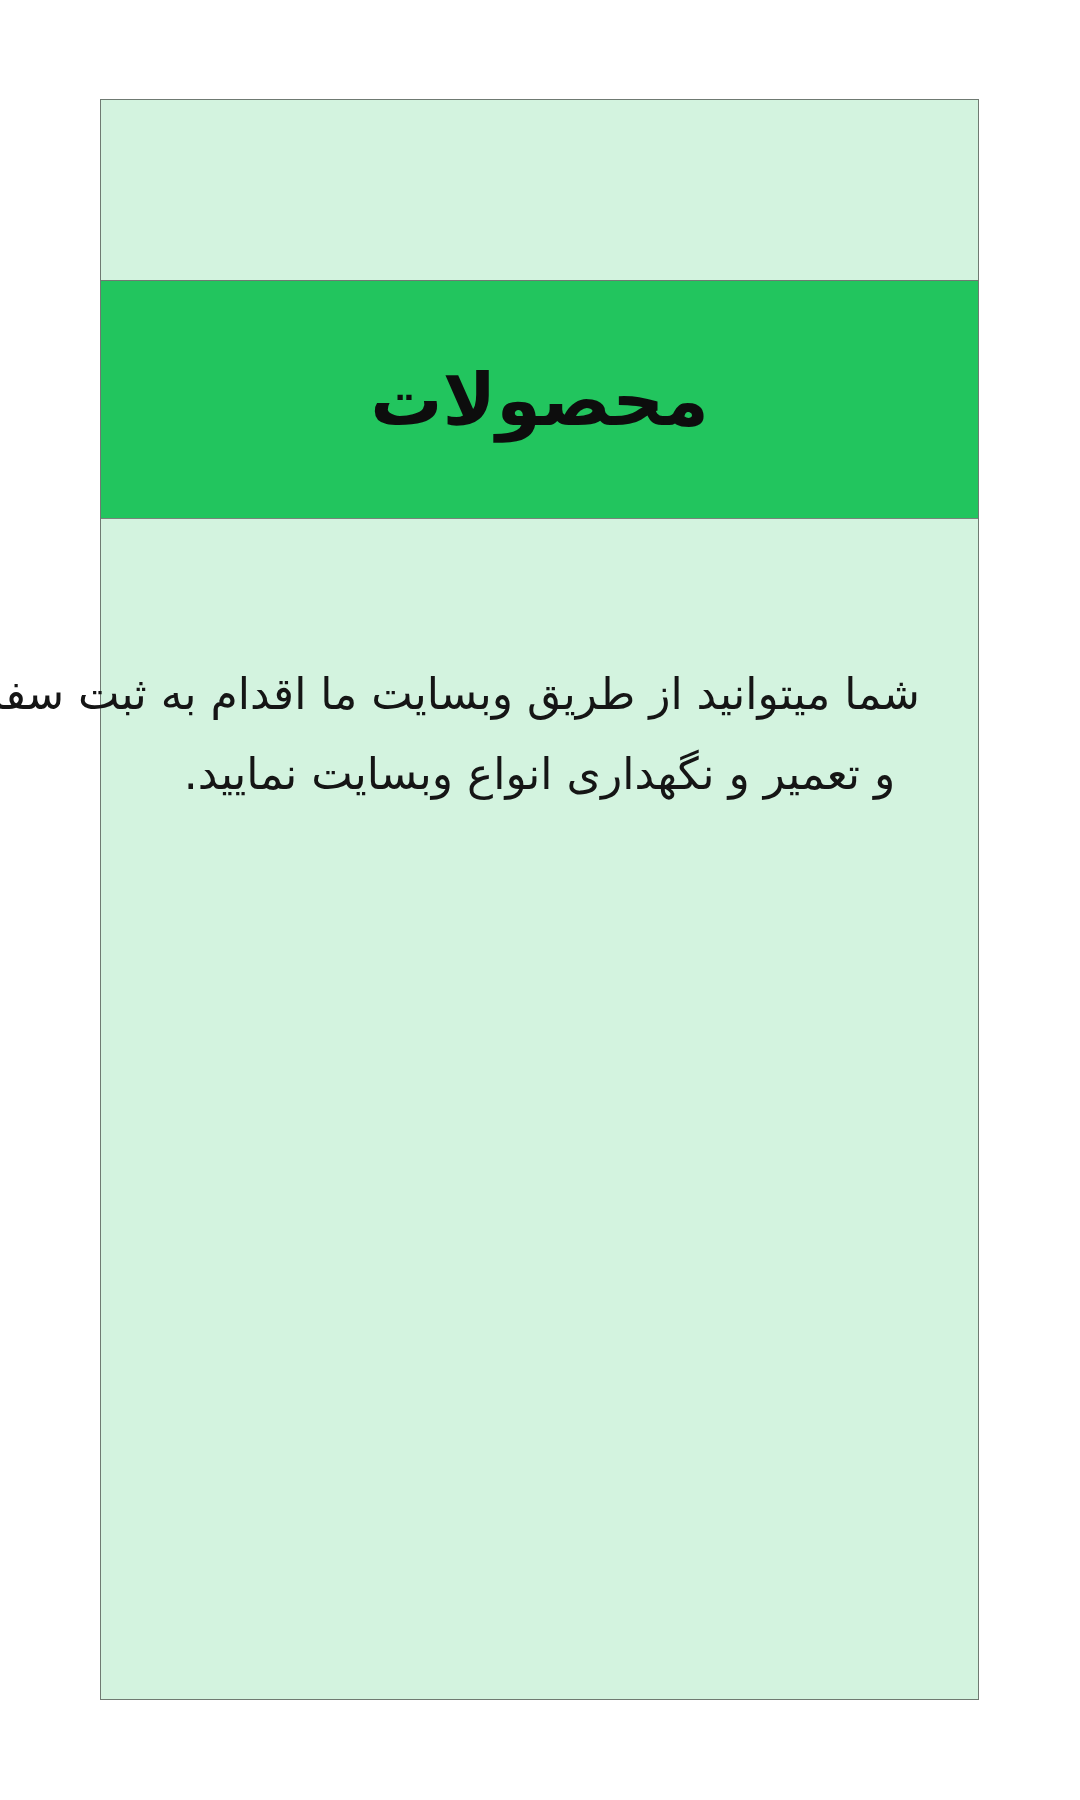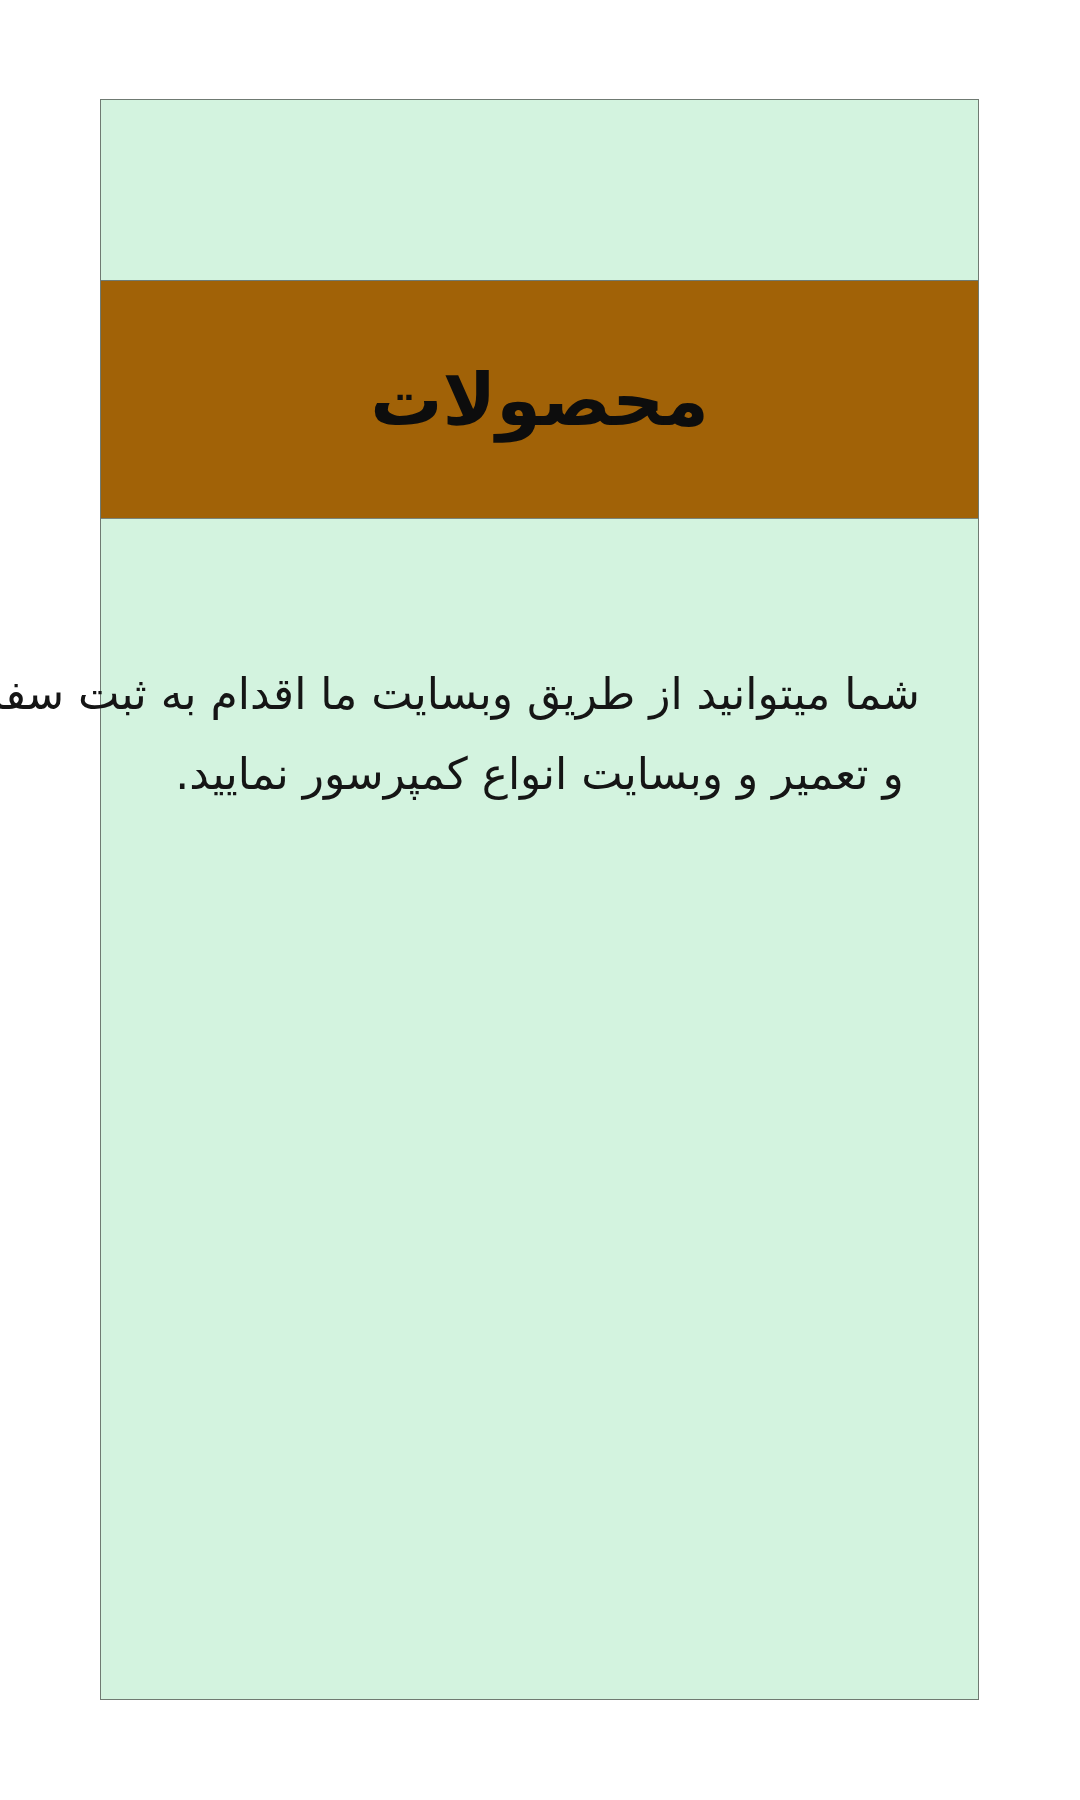--- a/index.html
+++ b/index.html
@@ -25,21 +25,21 @@
     border: 1px solid #6f7a72;
     background: #ffffff;
   }
   .band-top {
     height: 180px;
     background: #d3f3df;
     border-bottom: 1px solid #6f7a72;
   }
   .title-band {
     height: 237px;
-    background: #a16207;
+    background: #22c55e;
     border-bottom: 1px solid #79847b;
     display: flex;
     align-items: center;
     justify-content: center;
     text-align: right;
   }
   .title {
     margin: 0;
     direction: rtl;
     font-size: 72px;
@@ -75,18 +75,18 @@
 
     <div class="band-top"></div>
 
     <div class="title-band">
       <h1 class="title">محصولات</h1>
     </div>
 
     <div class="band-body">
       <p class="para">
         <span class="pline">شما میتوانید از طریق وبسایت ما اقدام به ثبت سفارش خرید</span>
-        <span class="pline">و تعمیر و وبسایت انواع کمپرسور نمایید.</span>
+        <span class="pline">و تعمیر و نگهداری انواع وبسایت نمایید.</span>
       </p>
     </div>
 
   </div>
 </div>
 
 </body></html>

